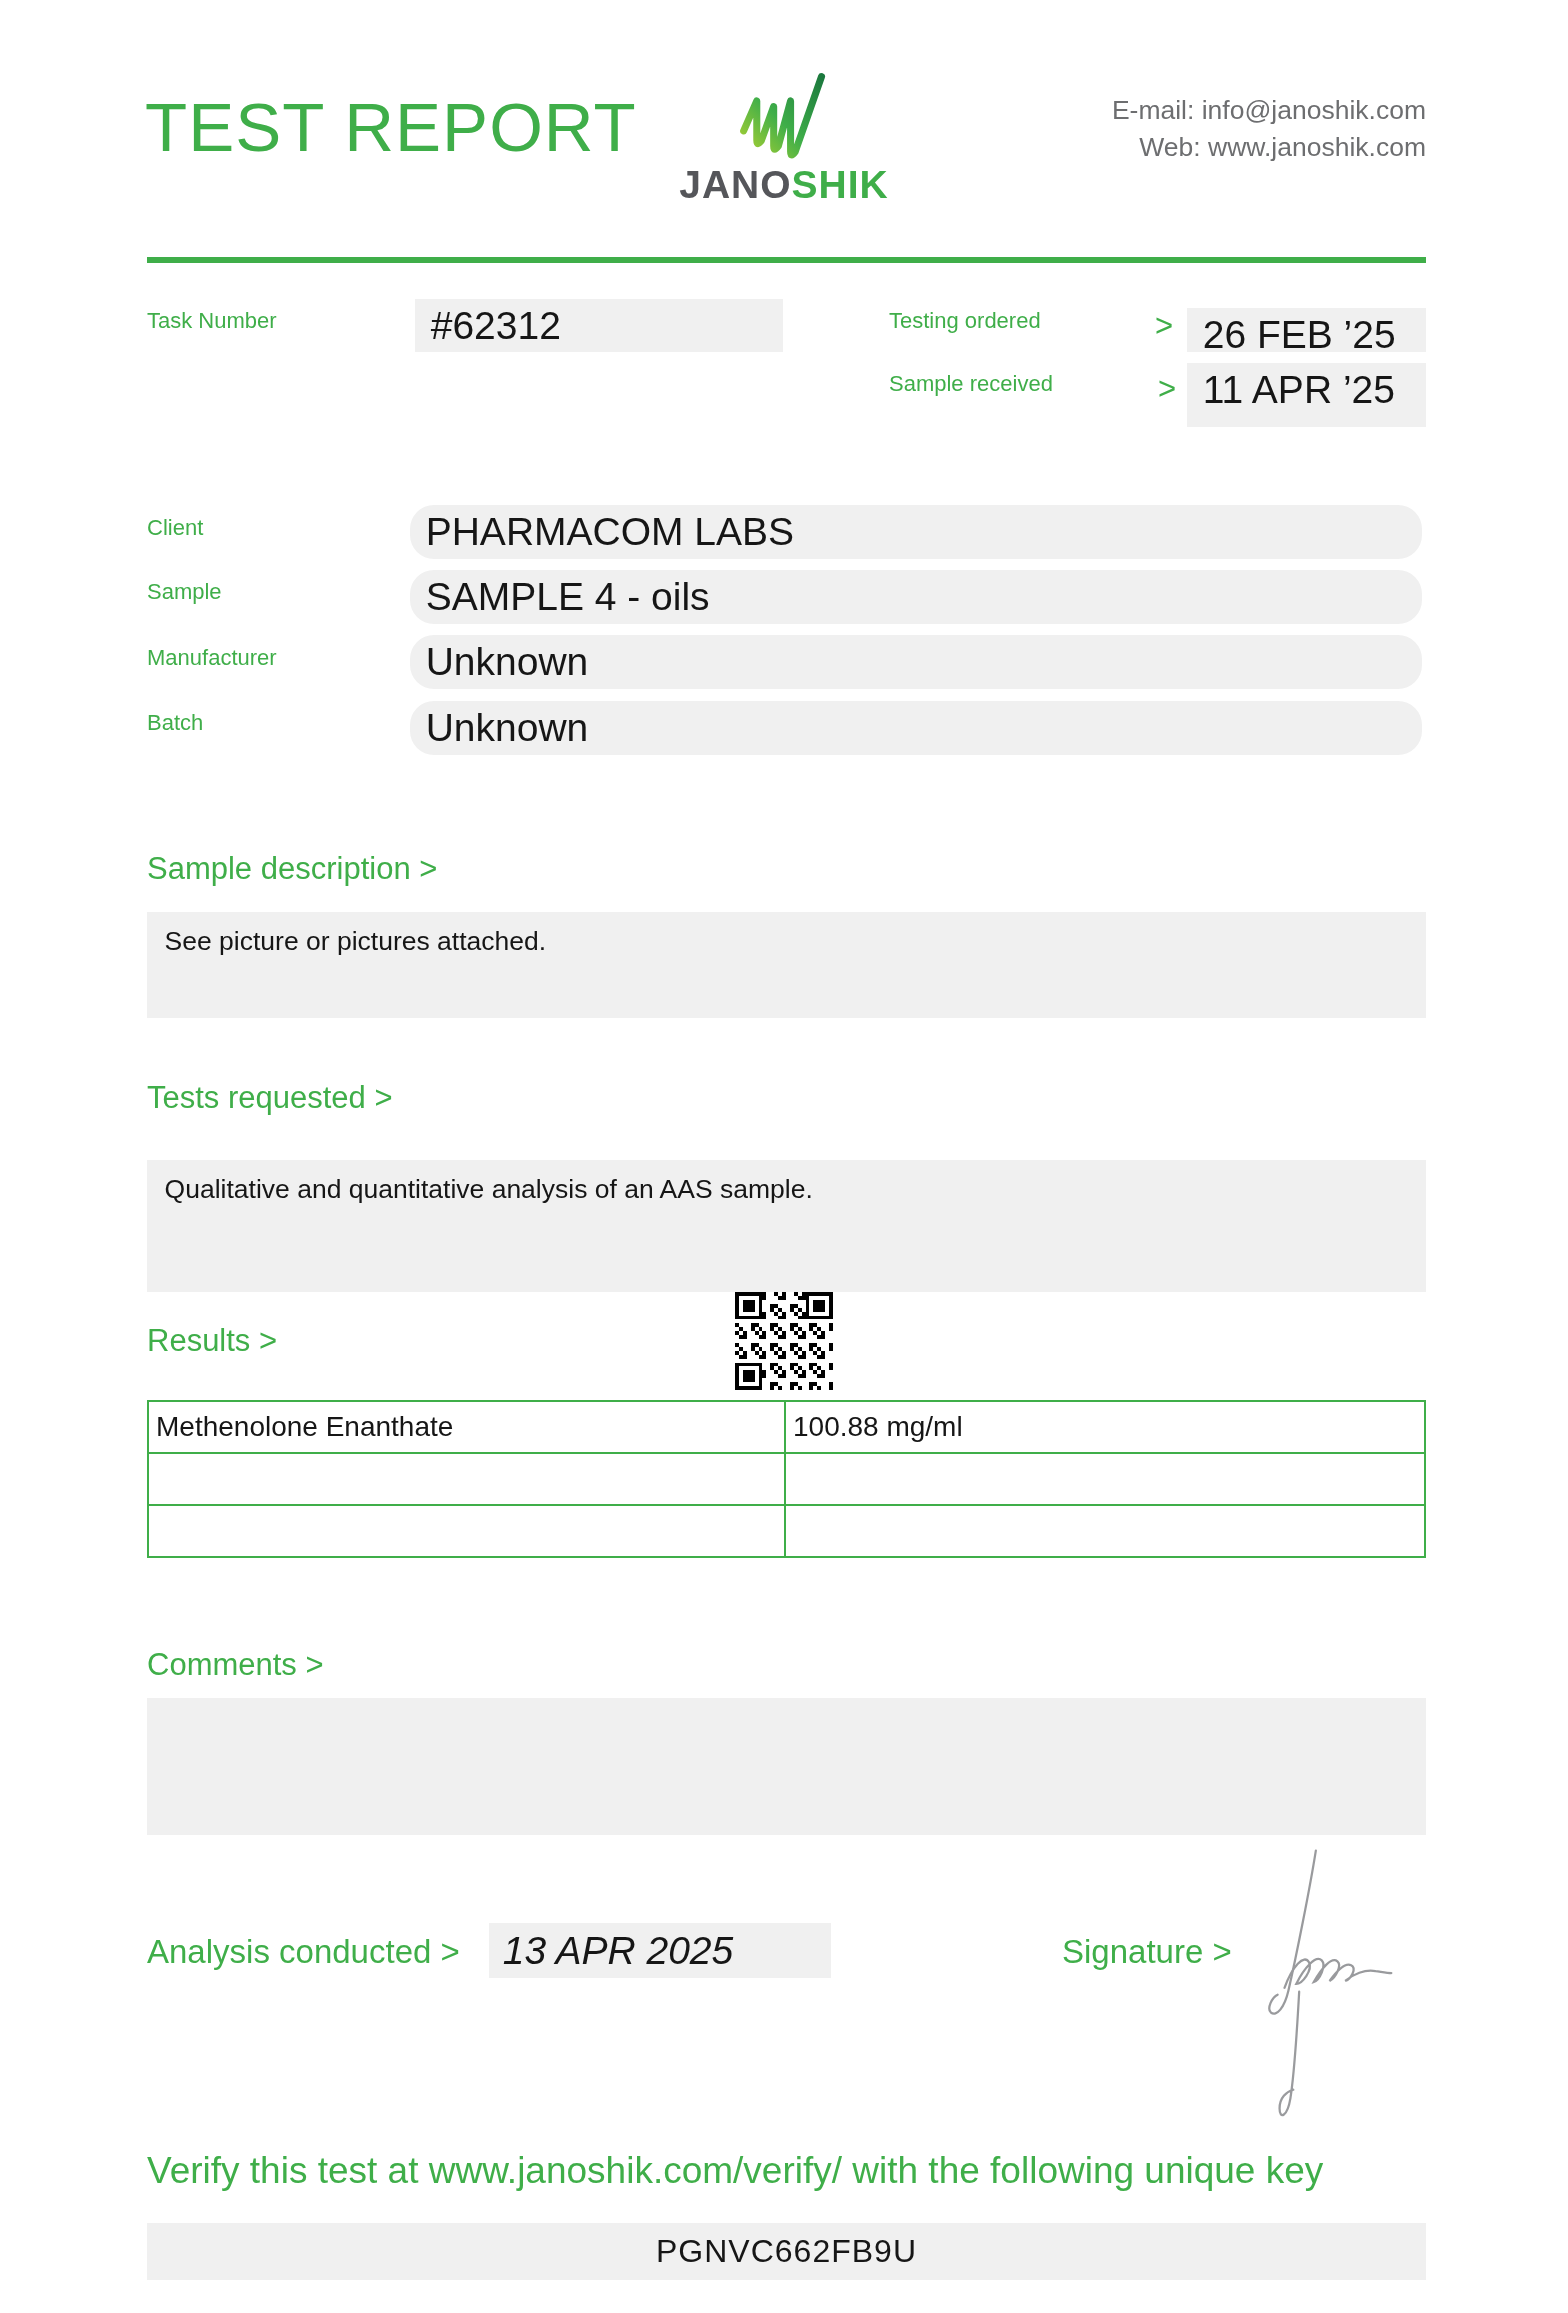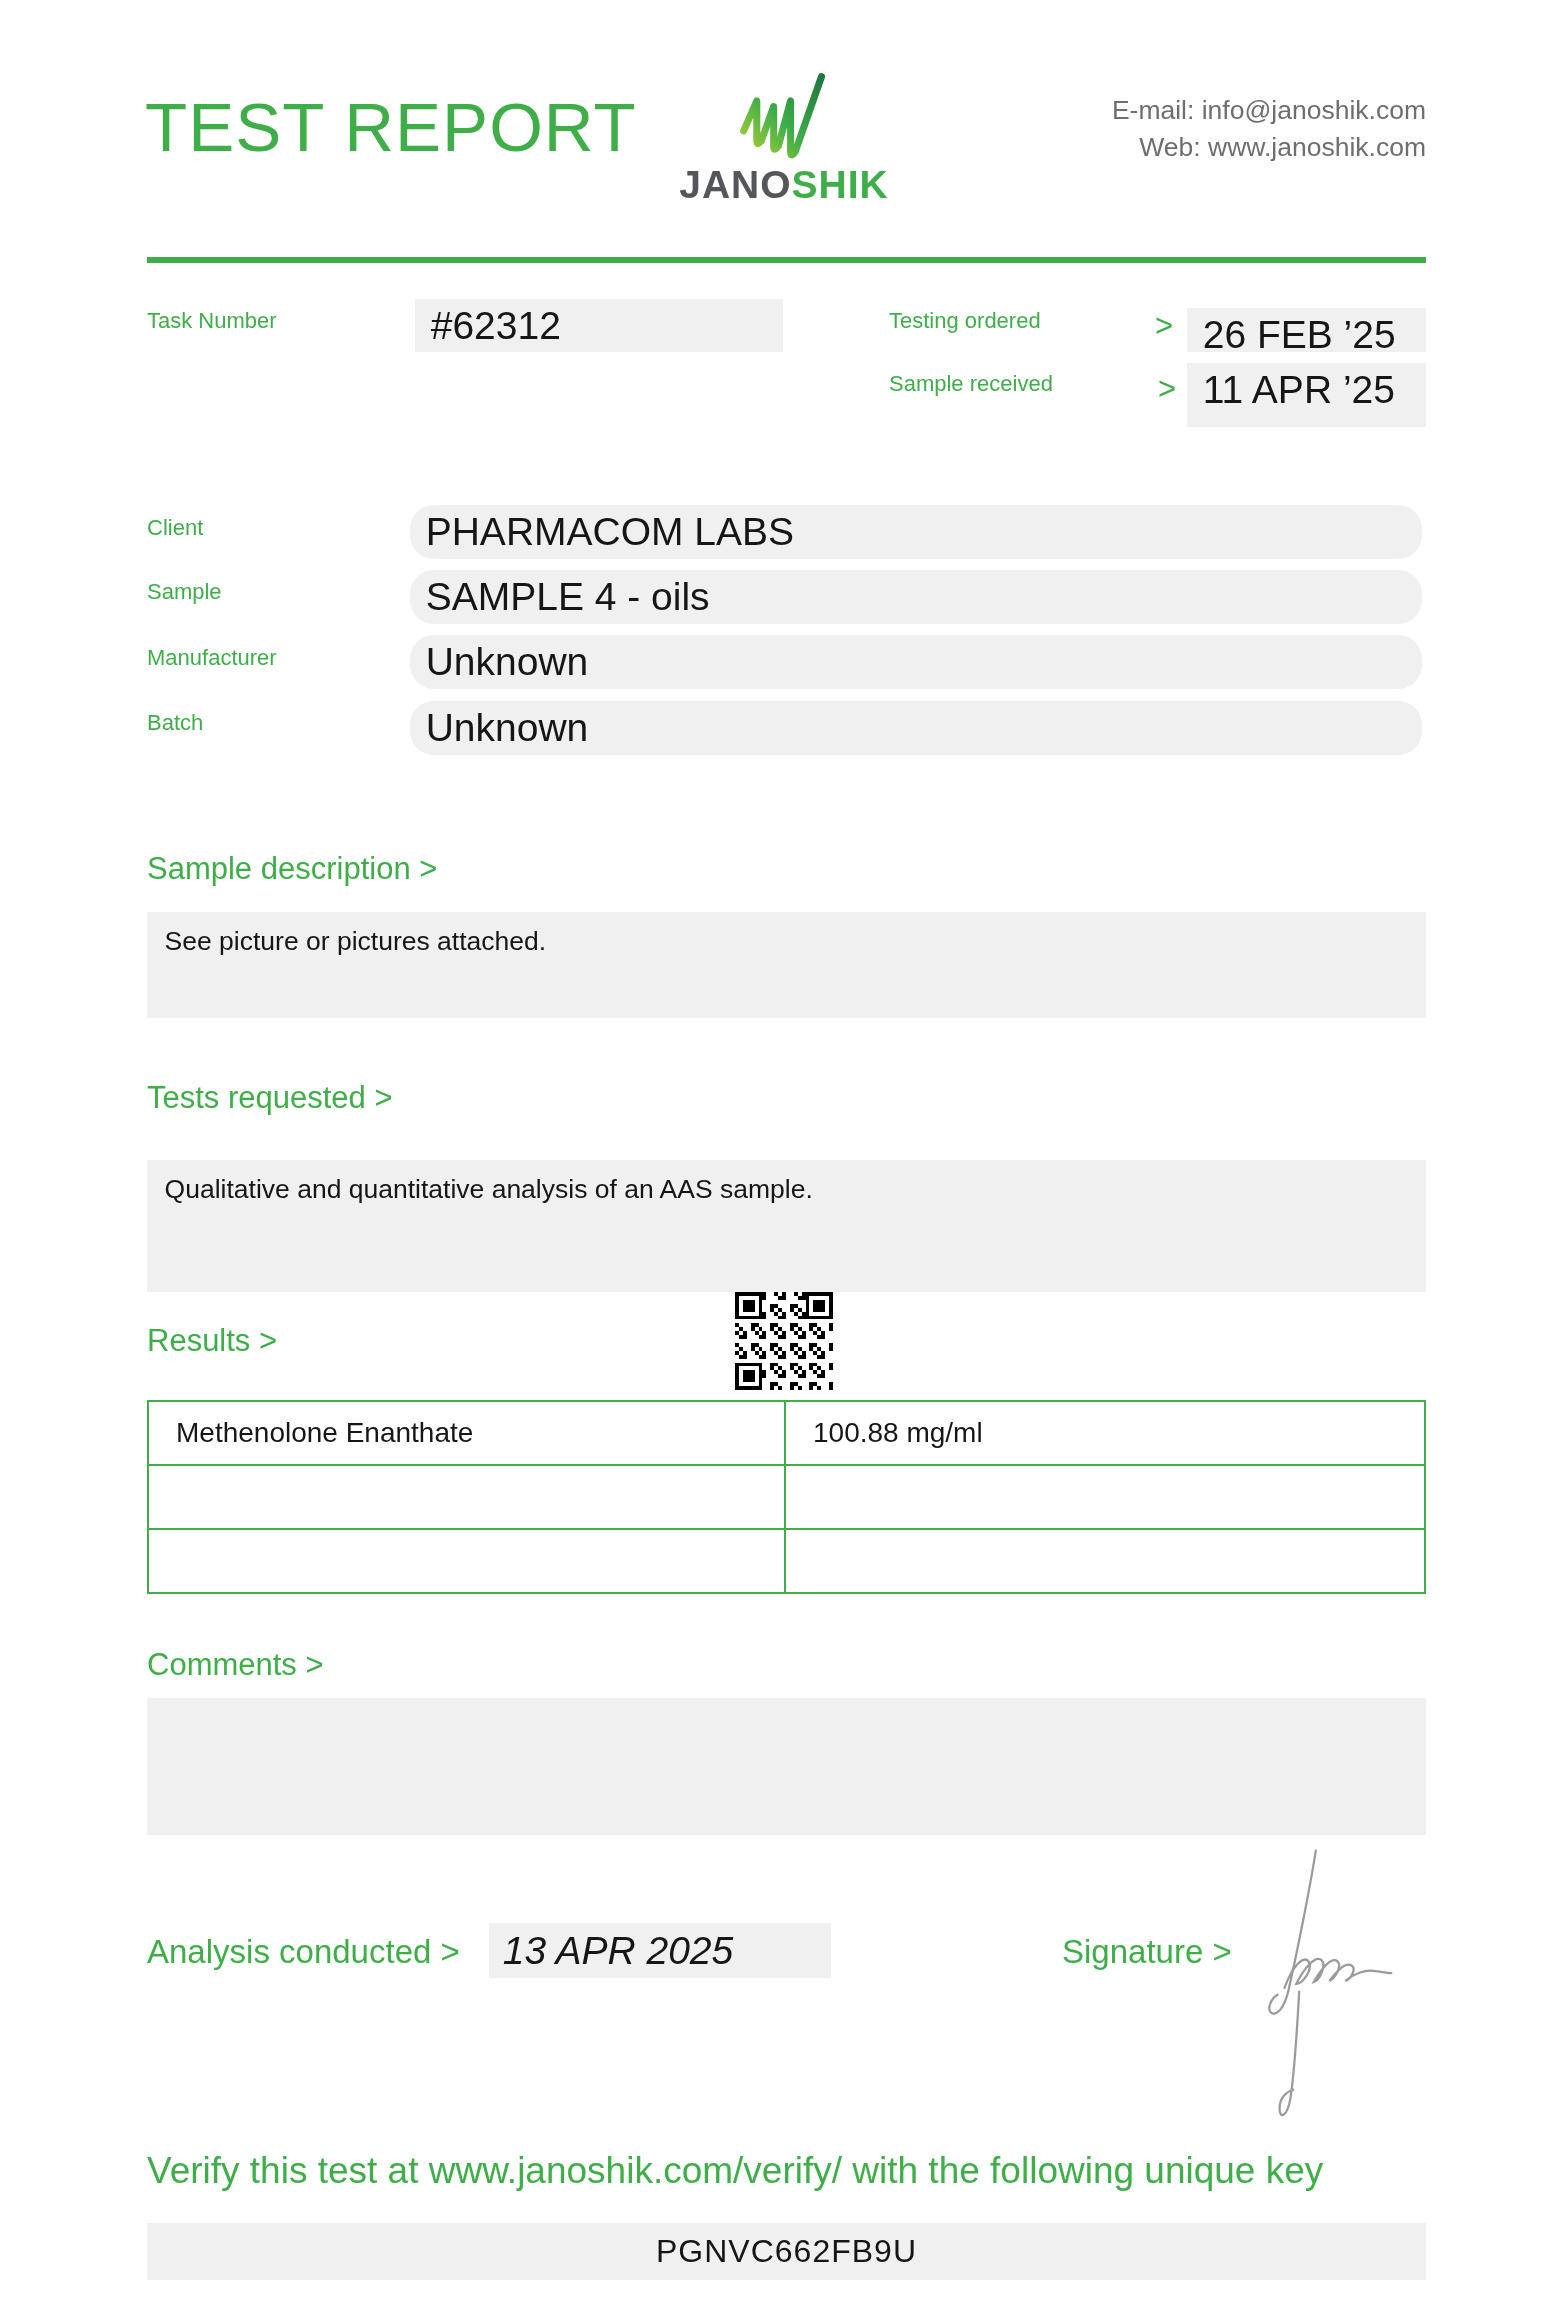--- a/index.html
+++ b/index.html
@@ -55,22 +55,22 @@
   .sec-heading{color:var(--green);font-size:31px;white-space:nowrap;}
   .desc-heading{left:147px;top:851px;}
   .desc-box{left:147px;top:912px;width:1279px;height:106px;}
   .tests-heading{left:147px;top:1080px;}
   .tests-box{left:147px;top:1160px;width:1279px;height:132px;}
   .boxtext{font-size:26.5px;padding:13.7px 17.6px;color:var(--text-dark);}
   .results-heading{left:147px;top:1323px;}
   .qr{left:735px;top:1292px;width:98px;height:98px;}
   .results-table{left:147px;top:1400px;width:1279px;border-collapse:collapse;table-layout:fixed;}
   .results-table td{
-    border:2.9px solid var(--green);height:64px;font-size:28px;
-    padding-left:27px;vertical-align:middle;background:#fff;white-space:nowrap;overflow:hidden;
+    border:2.9px solid var(--green);height:52px;font-size:28px;
+    padding-left:7px;vertical-align:middle;background:#fff;white-space:nowrap;overflow:hidden;
   }
   .results-table .col-sub{width:637px;}
   .comments-heading{left:147px;top:1647px;}
   .comments-box{left:147px;top:1698px;width:1279px;height:137px;}
   
   .analysis-label{left:147px;top:1933px;font-size:33px;}
   .analysis-box{left:489px;top:1923px;width:342px;height:55px;font-style:italic;}
   .analysis-box .val{line-height:55px;padding-left:13.7px;display:block;}
   .signature-label{left:1062px;top:1933px;font-size:33px;}
   .signature{left:1247px;top:1829px;}

